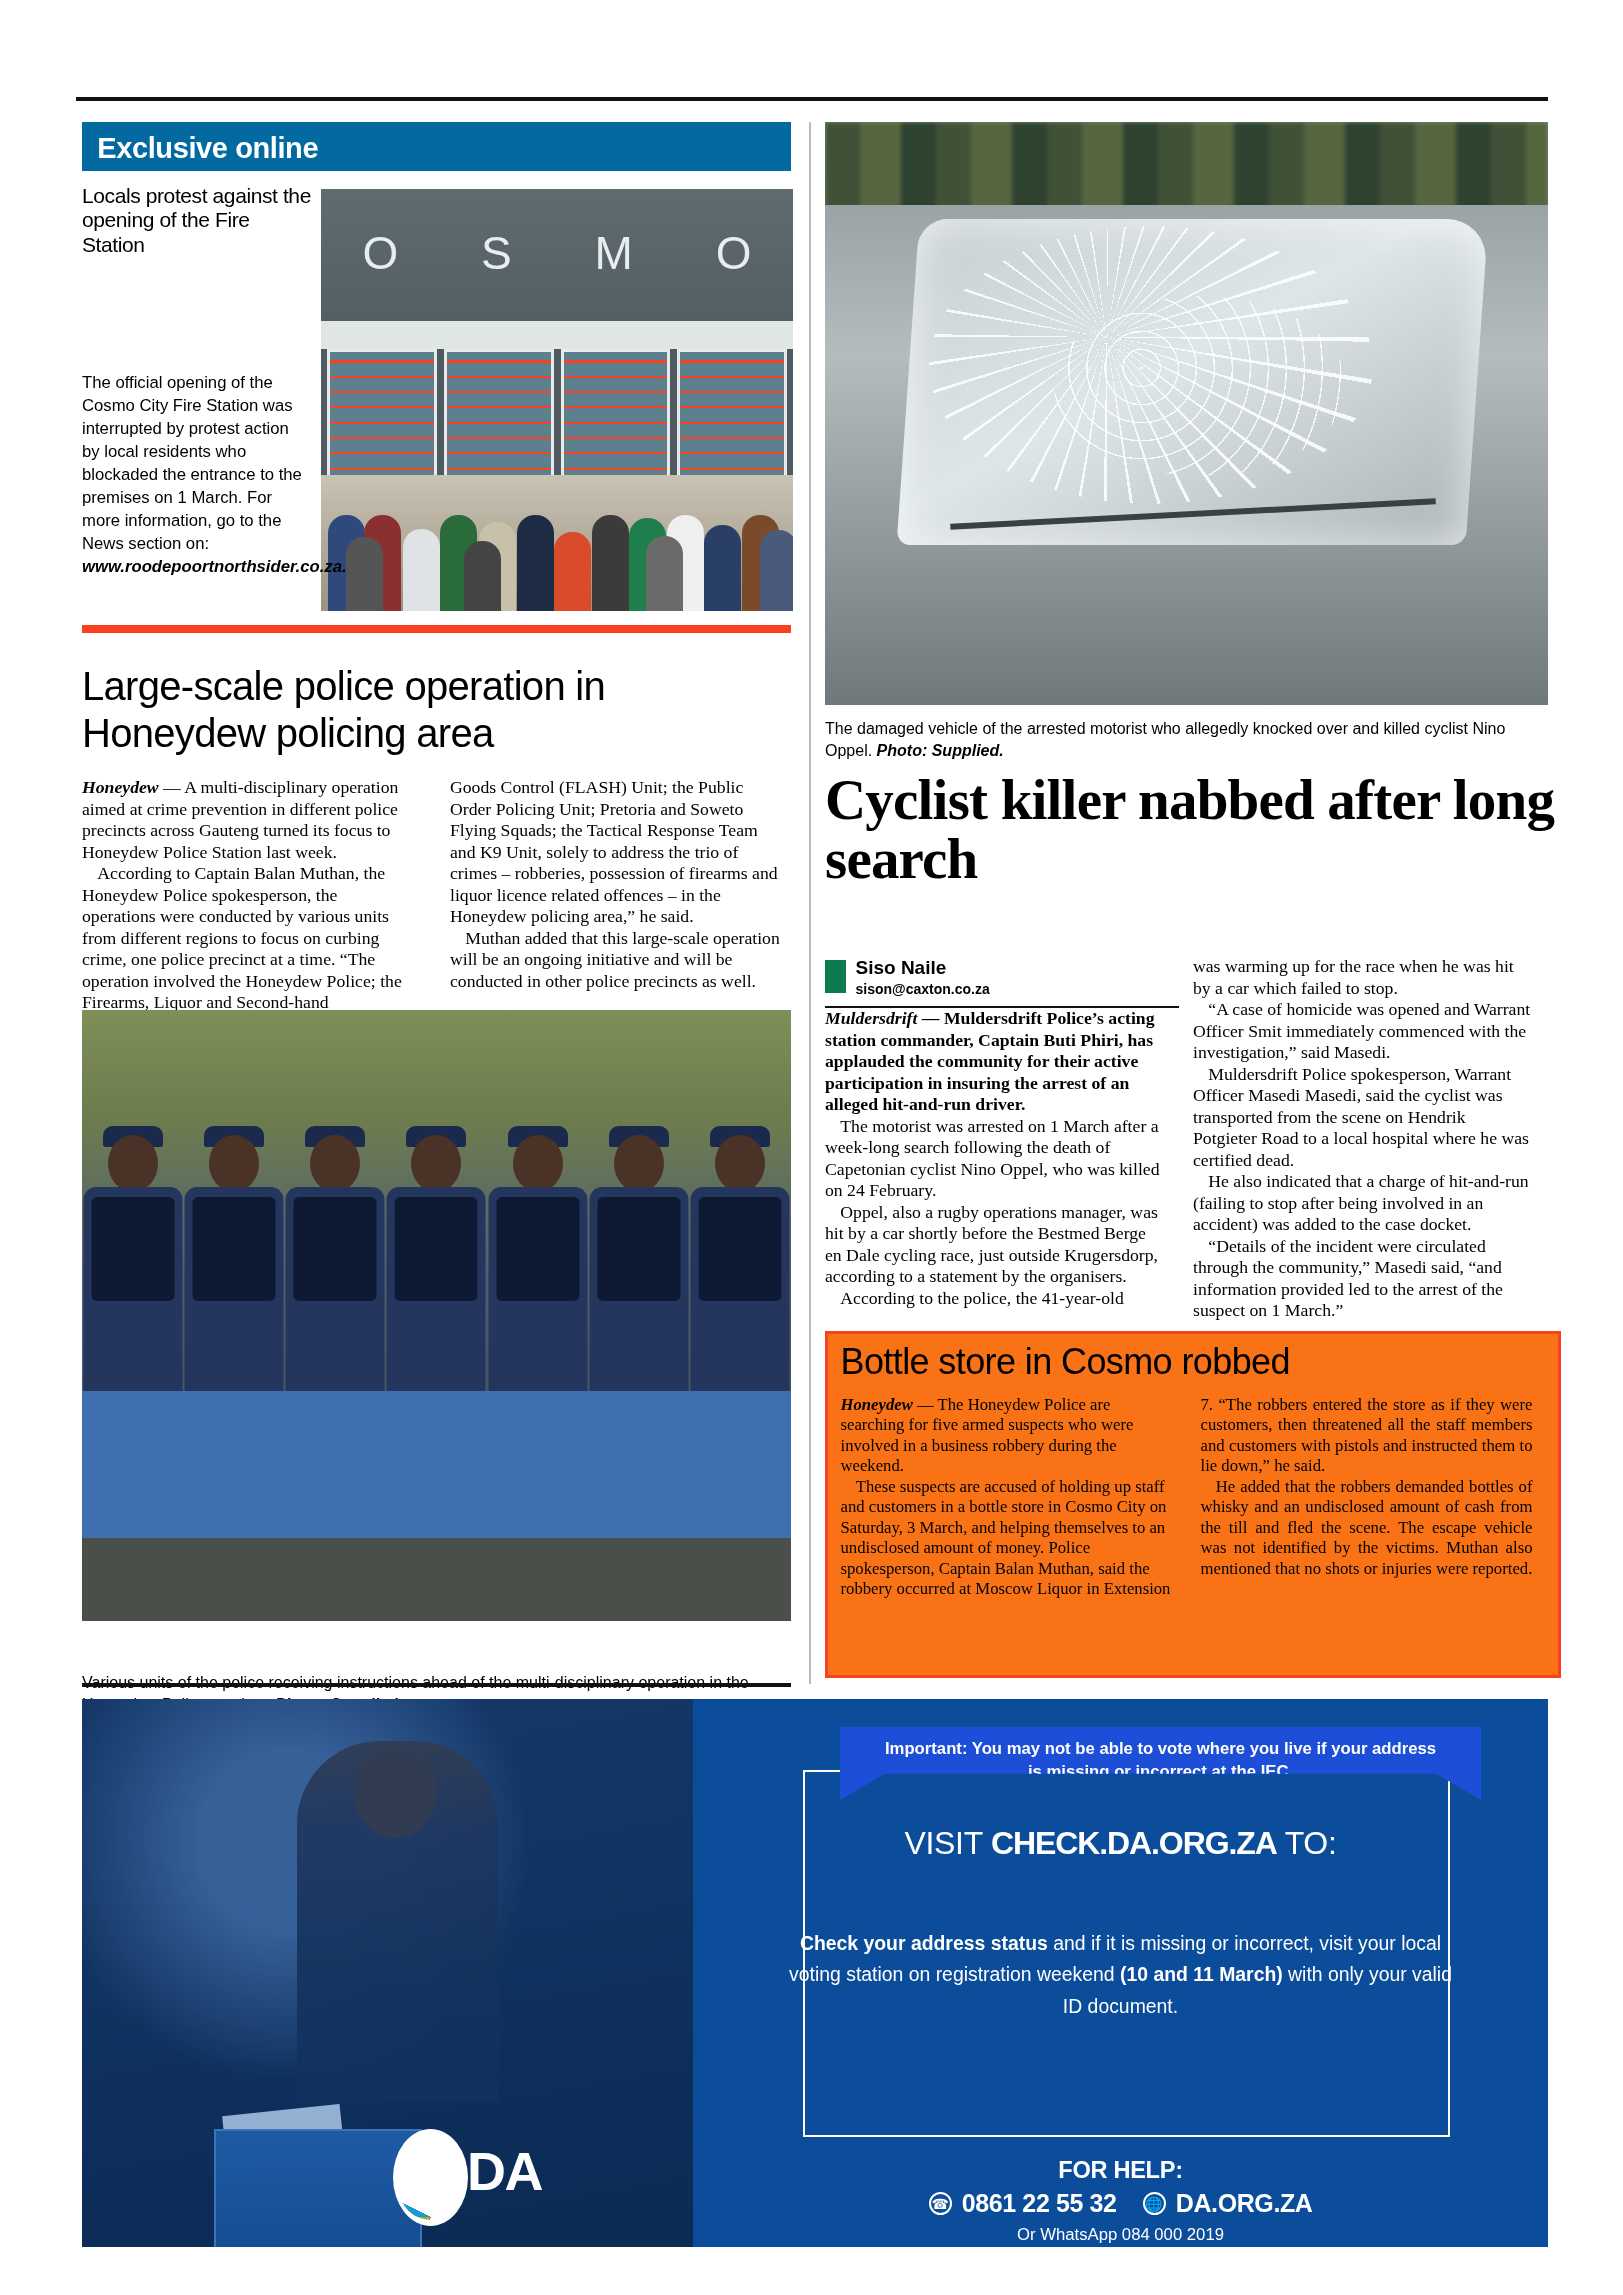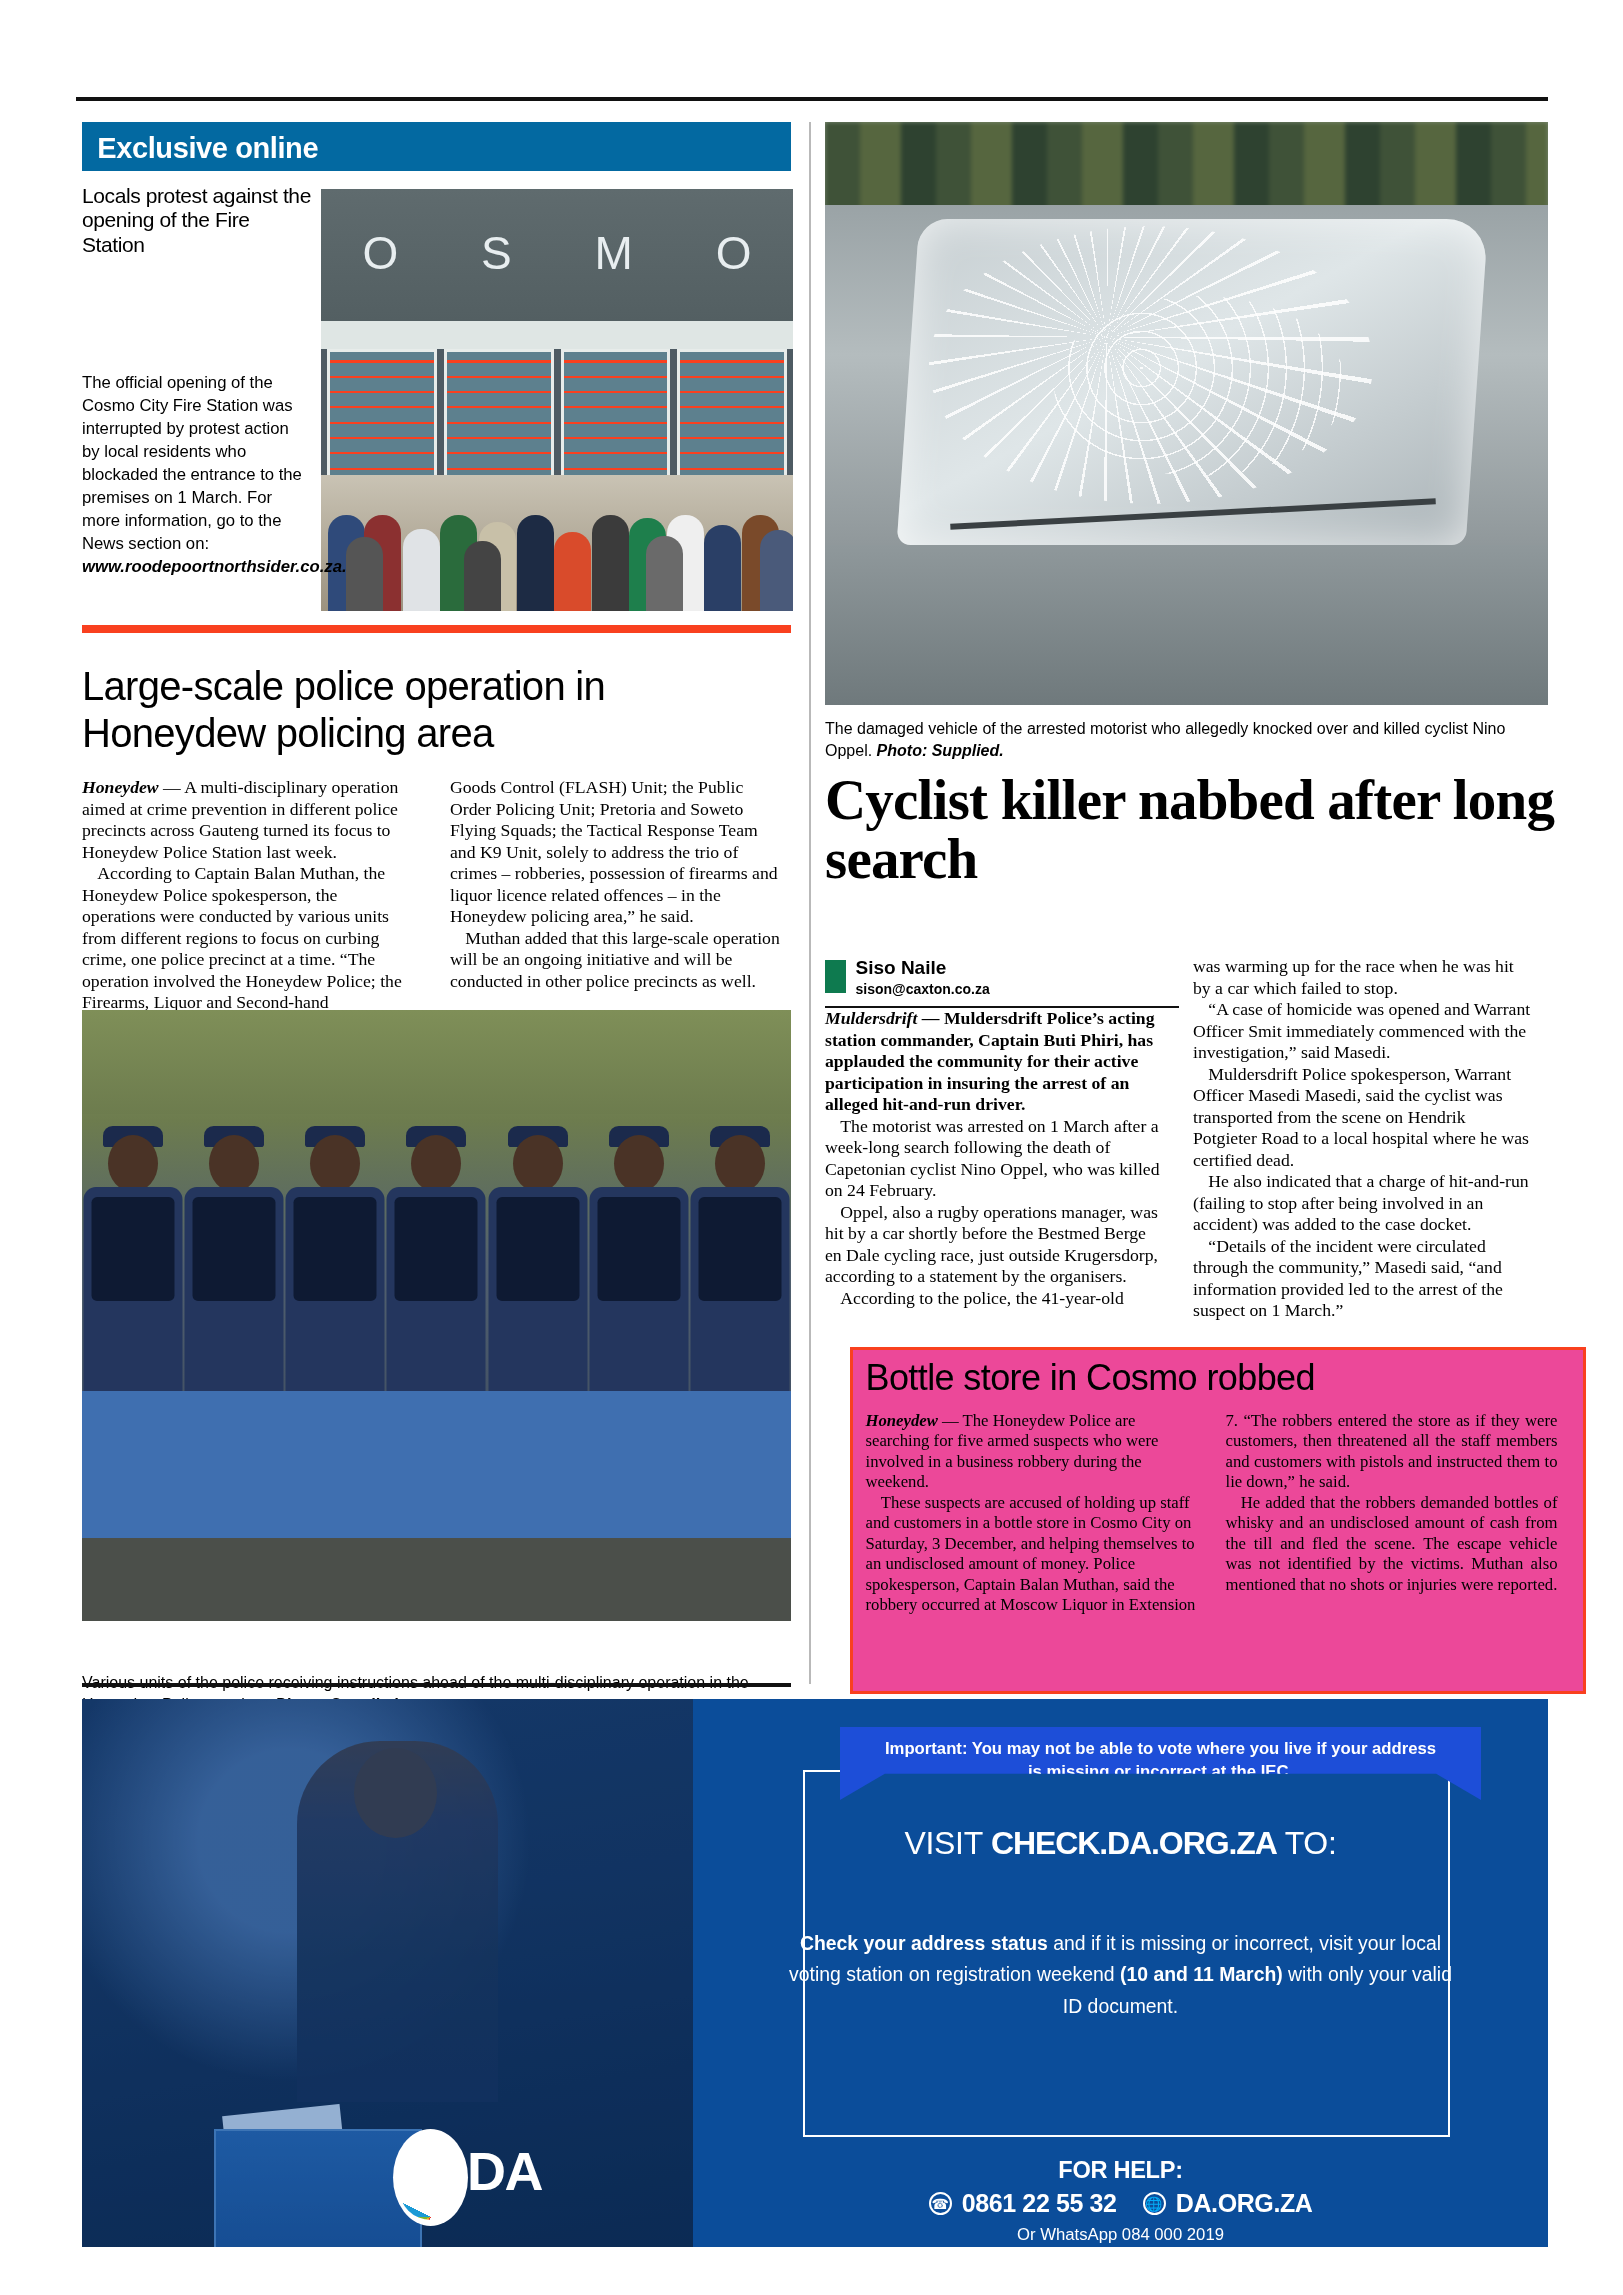--- a/index.html
+++ b/index.html
@@ -141,22 +141,22 @@
 
   .cyc-cols { position:absolute; left:825px; top:1008px; width:736px; }
   .cyc-cols .col { position:absolute; top:0; width:339px; }
   .cyc-cols .col.c1 { left:0; }
   .cyc-cols .col.c2 { left:368px; }
   .cyc-cols .col.c2 { top:-52px; }
   .serif strong.lead { font-weight:bold; }
 
   
   .bottle-box {
-    position:absolute; left:850px; top:1331px; width:736px; height:347px;
-    border:3.5px solid #f9401f; background:#ec4899;margin-top:16px;
+    position:absolute; left:825px; top:1331px; width:736px; height:347px;
+    border:3.5px solid #f9401f; background:#f97316;
   }
   .bottle-head {
     position:absolute; left:12.5px; top:7px; width:701px;
     font-size:36px; font-weight:400; letter-spacing:-0.6px;
   }
   .bottle-cols { position:absolute; left:12.5px; top:61px; width:708px; }
   .bottle-cols .col { position:absolute; top:0; width:332px; }
   .bottle-cols .col.c1 { left:0; }
   .bottle-cols .col.c2 { left:360px; }
   .bottle-cols .serif { font-size:16.7px; line-height:1.225; }
@@ -507,21 +507,21 @@
       <p>He also indicated that a charge of hit-and-run (failing to stop after being involved in an accident) was added to the case docket.</p>
       <p>“Details of the incident were circulated through the community,” Masedi said, “and information provided led to the arrest of the suspect on 1 March.”</p>
     </div>
   </div>
 
   <div class="bottle-box">
     <div class="bottle-head">Bottle store in Cosmo robbed</div>
     <div class="bottle-cols">
       <div class="col c1 serif">
         <p class="first"><em class="loc">Honeydew</em><span> — The Honeydew Police are searching for five armed suspects who were involved in a business robbery during the weekend.</span></p>
-        <p>These suspects are accused of holding up staff and customers in a bottle store in Cosmo City on Saturday, 3 December, and helping themselves to an undisclosed amount of money. Police spokesperson, Captain Balan Muthan, said the robbery occurred at Moscow Liquor in Extension</p>
+        <p>These suspects are accused of holding up staff and customers in a bottle store in Cosmo City on Saturday, 3 March, and helping themselves to an undisclosed amount of money. Police spokesperson, Captain Balan Muthan, said the robbery occurred at Moscow Liquor in Extension</p>
       </div>
       <div class="col c2 serif just">
         <p class="first">7. “The robbers entered the store as if they were customers, then threatened all the staff members and customers with pistols and instructed them to lie down,” he said.</p>
         <p>He added that the robbers demanded bottles of whisky and an undisclosed amount of cash from the till and fled the scene. The escape vehicle was not identified by the victims. Muthan also mentioned that no shots or injuries were reported.</p>
       </div>
     </div>
   </div>
 
   <div class="ad">
 

